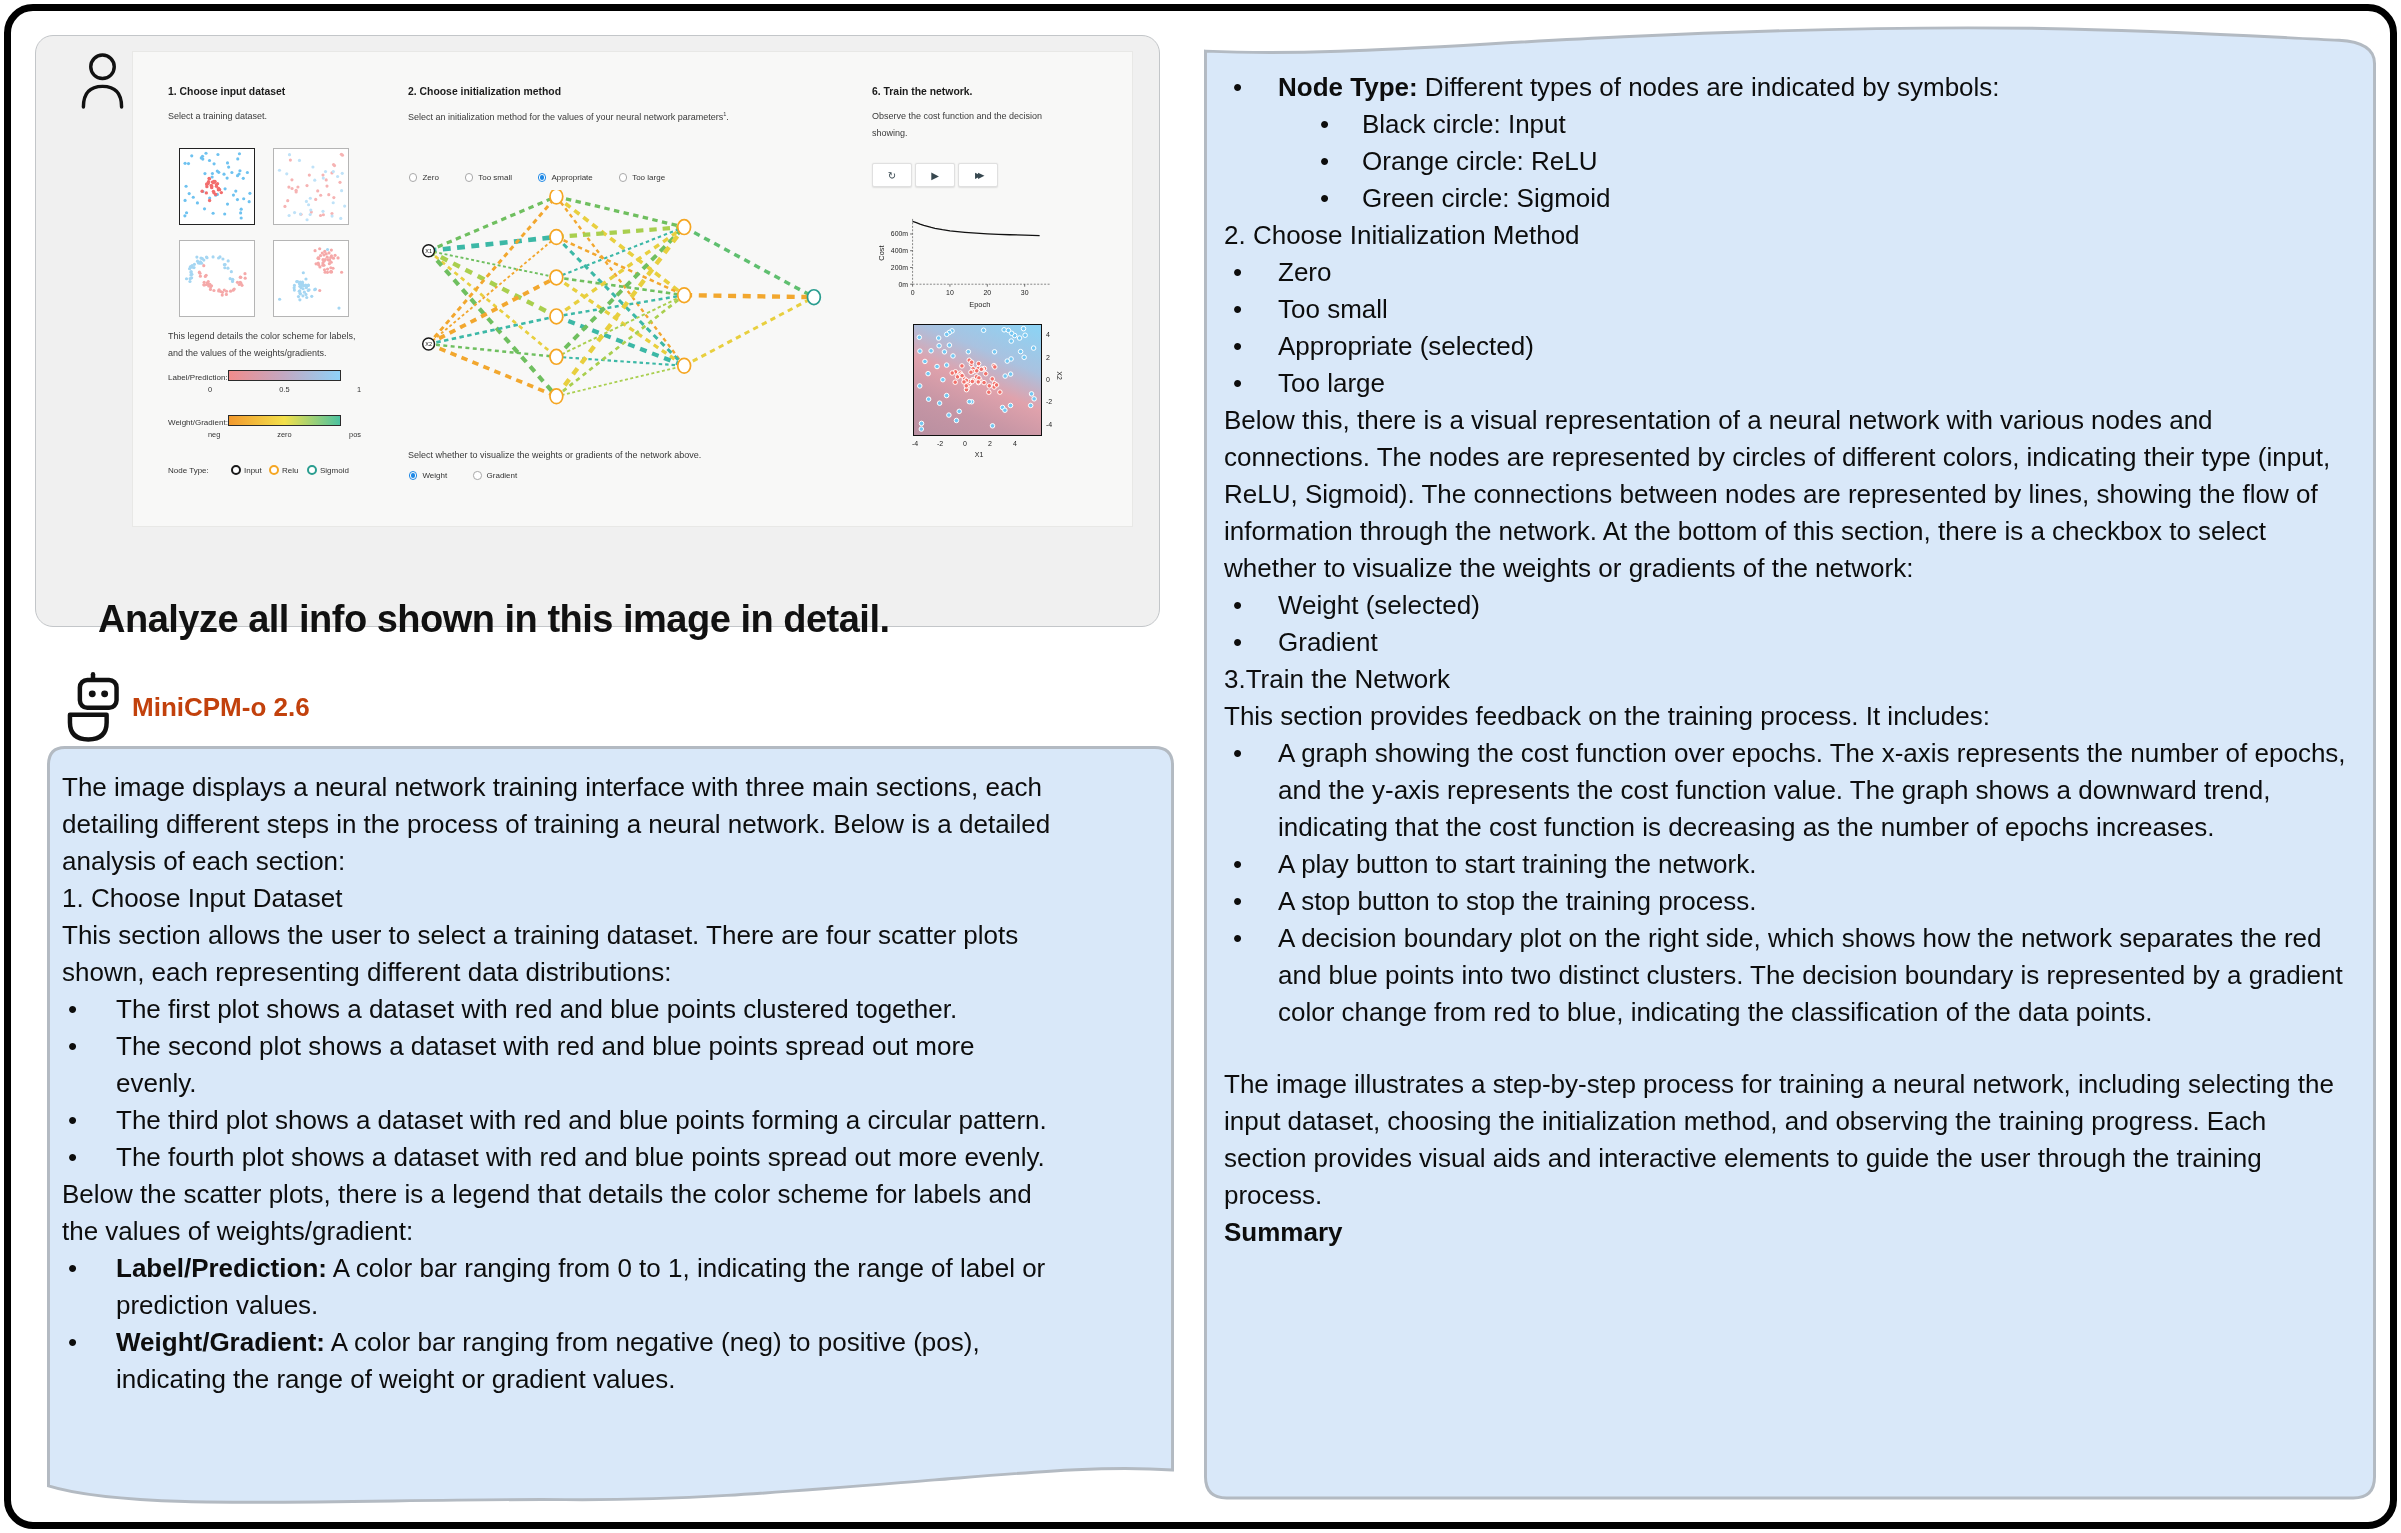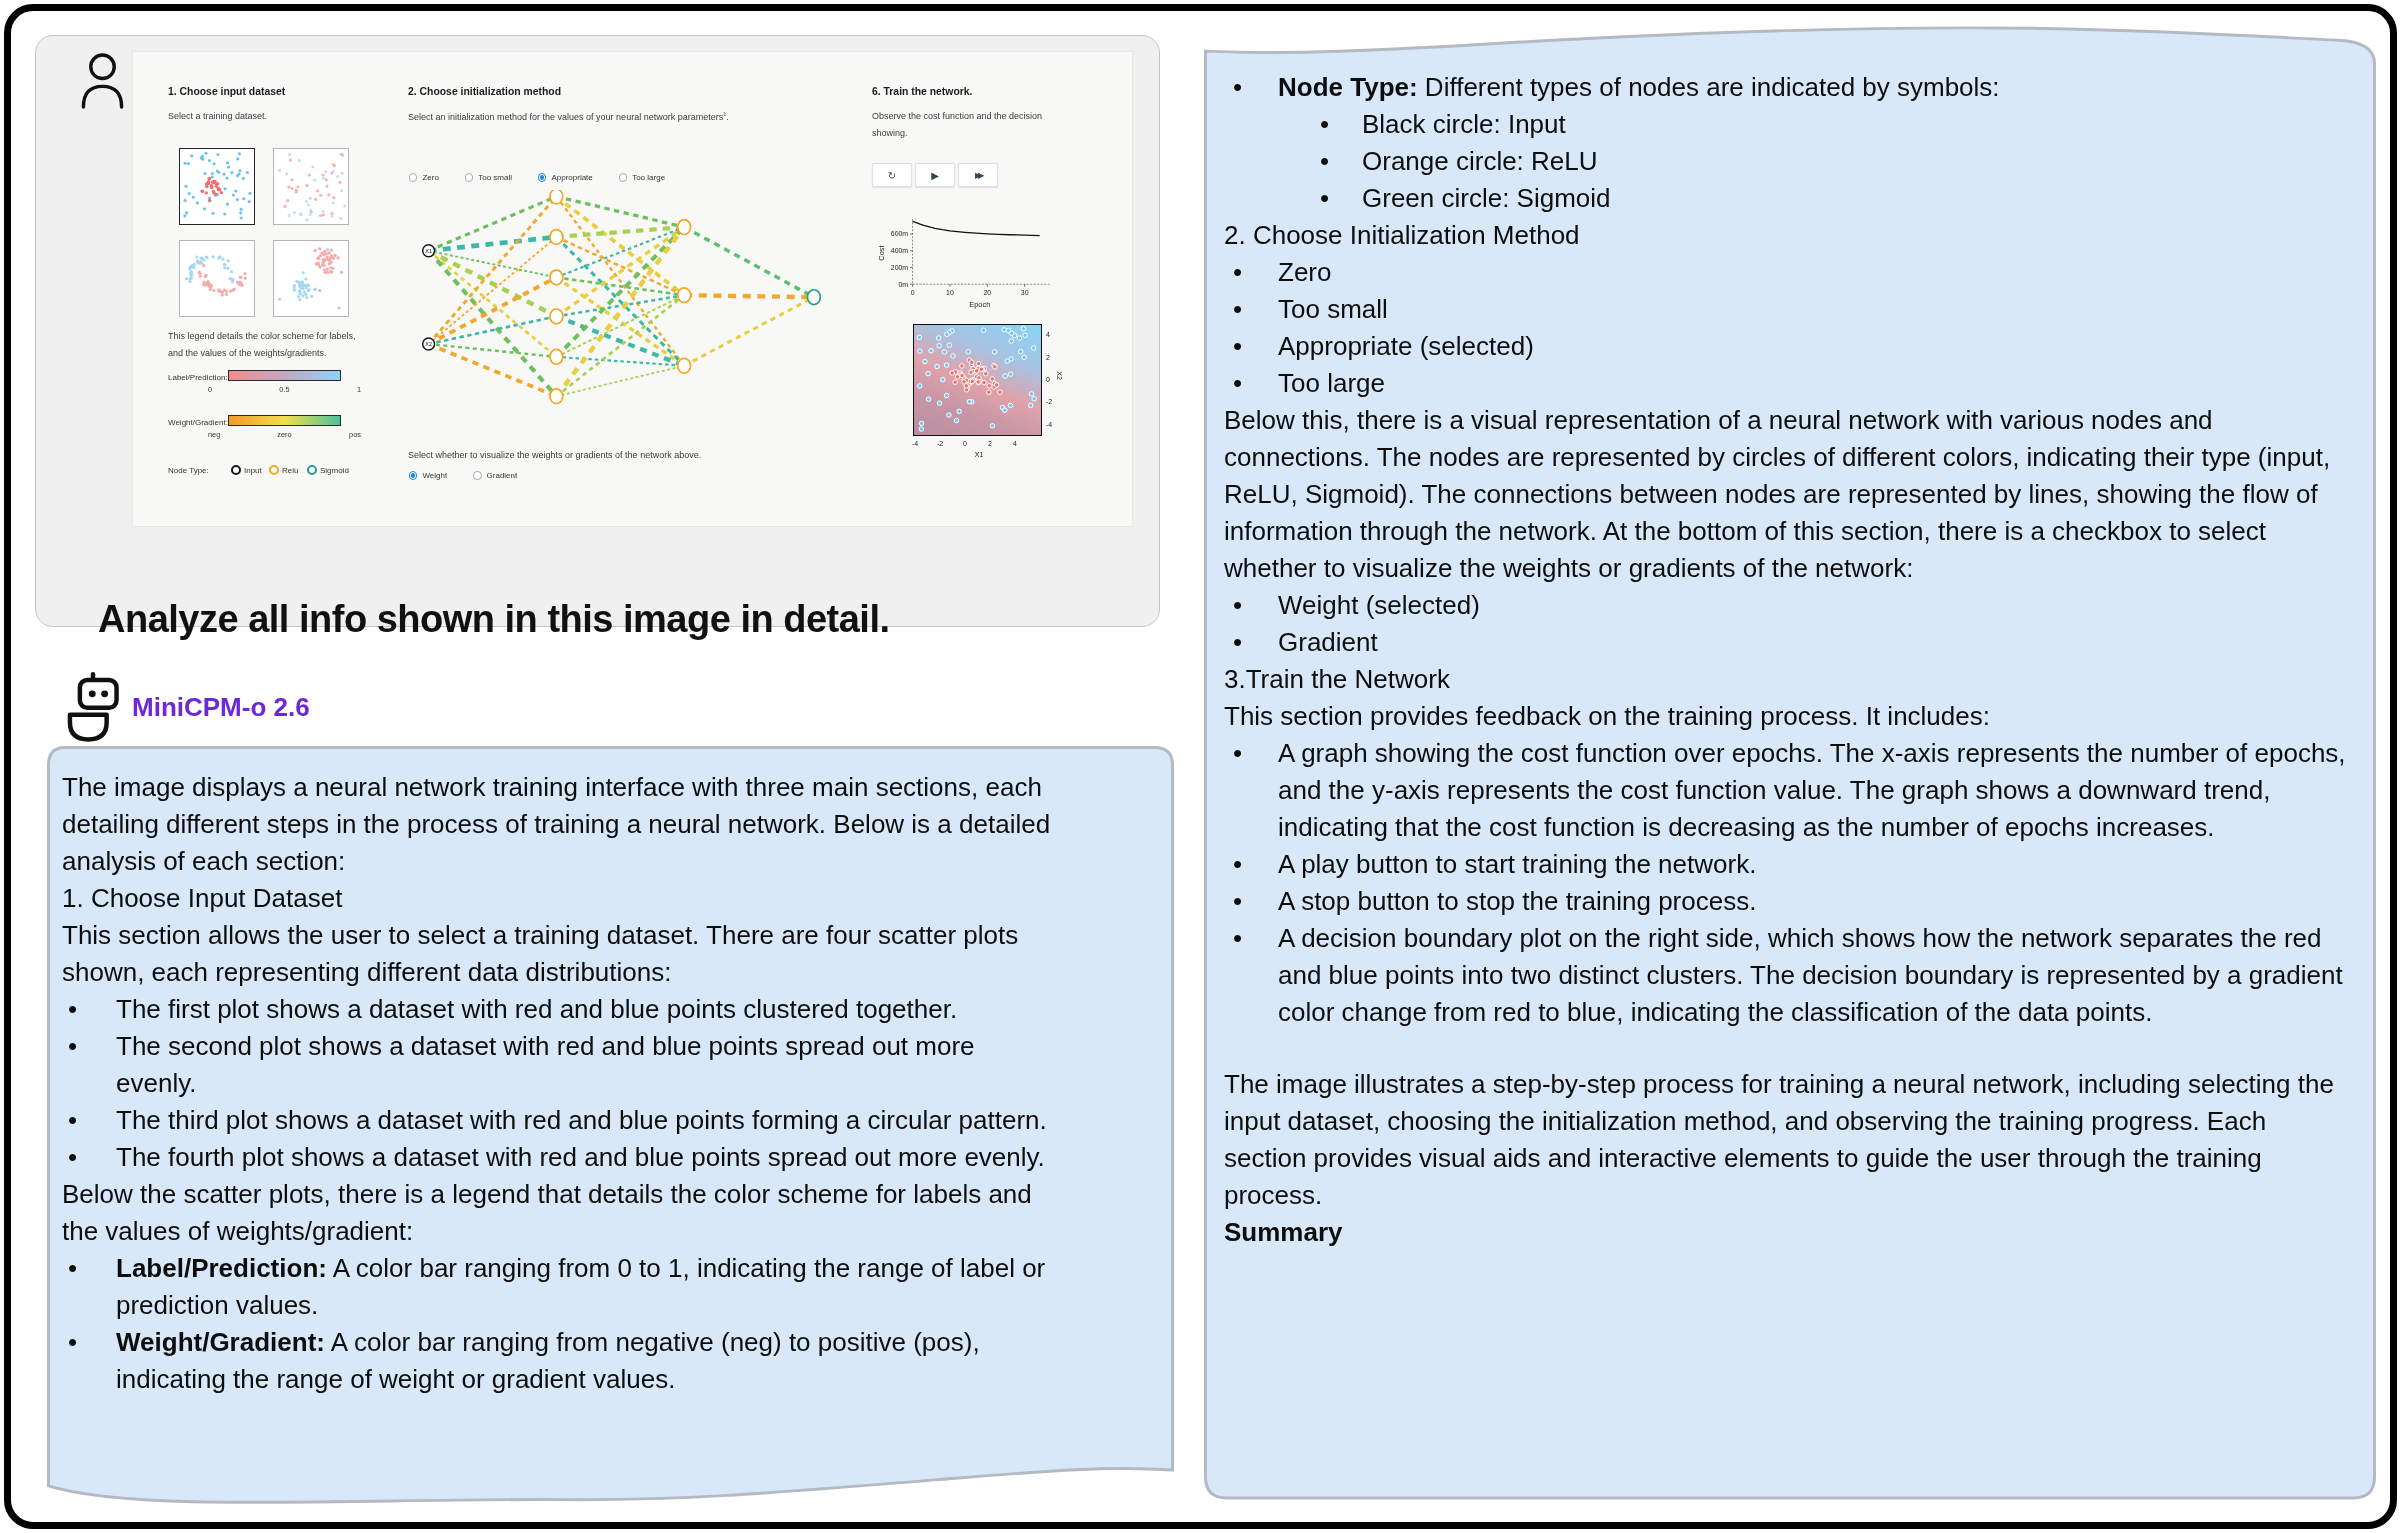--- a/index.html
+++ b/index.html
@@ -32,21 +32,21 @@
   .radio.sel{border-color:#1e88e5;}
   .radio.sel::after{content:'';display:block;width:4.4px;height:4.4px;border-radius:50%;background:#1e88e5;margin:1px;}
   .radio-label{font-size:8px;color:#333;margin-left:5px;}
   .tbtn{position:absolute;width:40px;height:24px;background:#fff;border:0.5px solid #e0e0e0;border-radius:2px;
         box-shadow:0 0.5px 1.5px rgba(0,0,0,.10);display:flex;align-items:center;justify-content:center;
         font-size:10px;color:#37474f;}
   .axis-tick{position:absolute;font-size:7px;color:#222;}
   .decision{position:absolute;width:129px;height:112px;border:1.5px solid #111;
             background:linear-gradient(203deg,#8ed2f3 4%,#a9c2e0 30%,#e0a2ac 52%,#c796a5 74%,#b88fa0 100%);}
   
-  .model-name{position:absolute;left:132px;top:692px;font-size:26px;font-weight:700;color:#6d28d9;}
+  .model-name{position:absolute;left:132px;top:692px;font-size:26px;font-weight:700;color:#c2410c;}
   
   .bubble{position:absolute;}
   .bubble-text{position:absolute;font-size:26px;line-height:37px;color:#0d0d0d;}
   .blk{position:relative;}
   .blk .marker{position:absolute;top:0;}
   .gap{height:35px;}
 </style>
 </head>
 <body>
 

